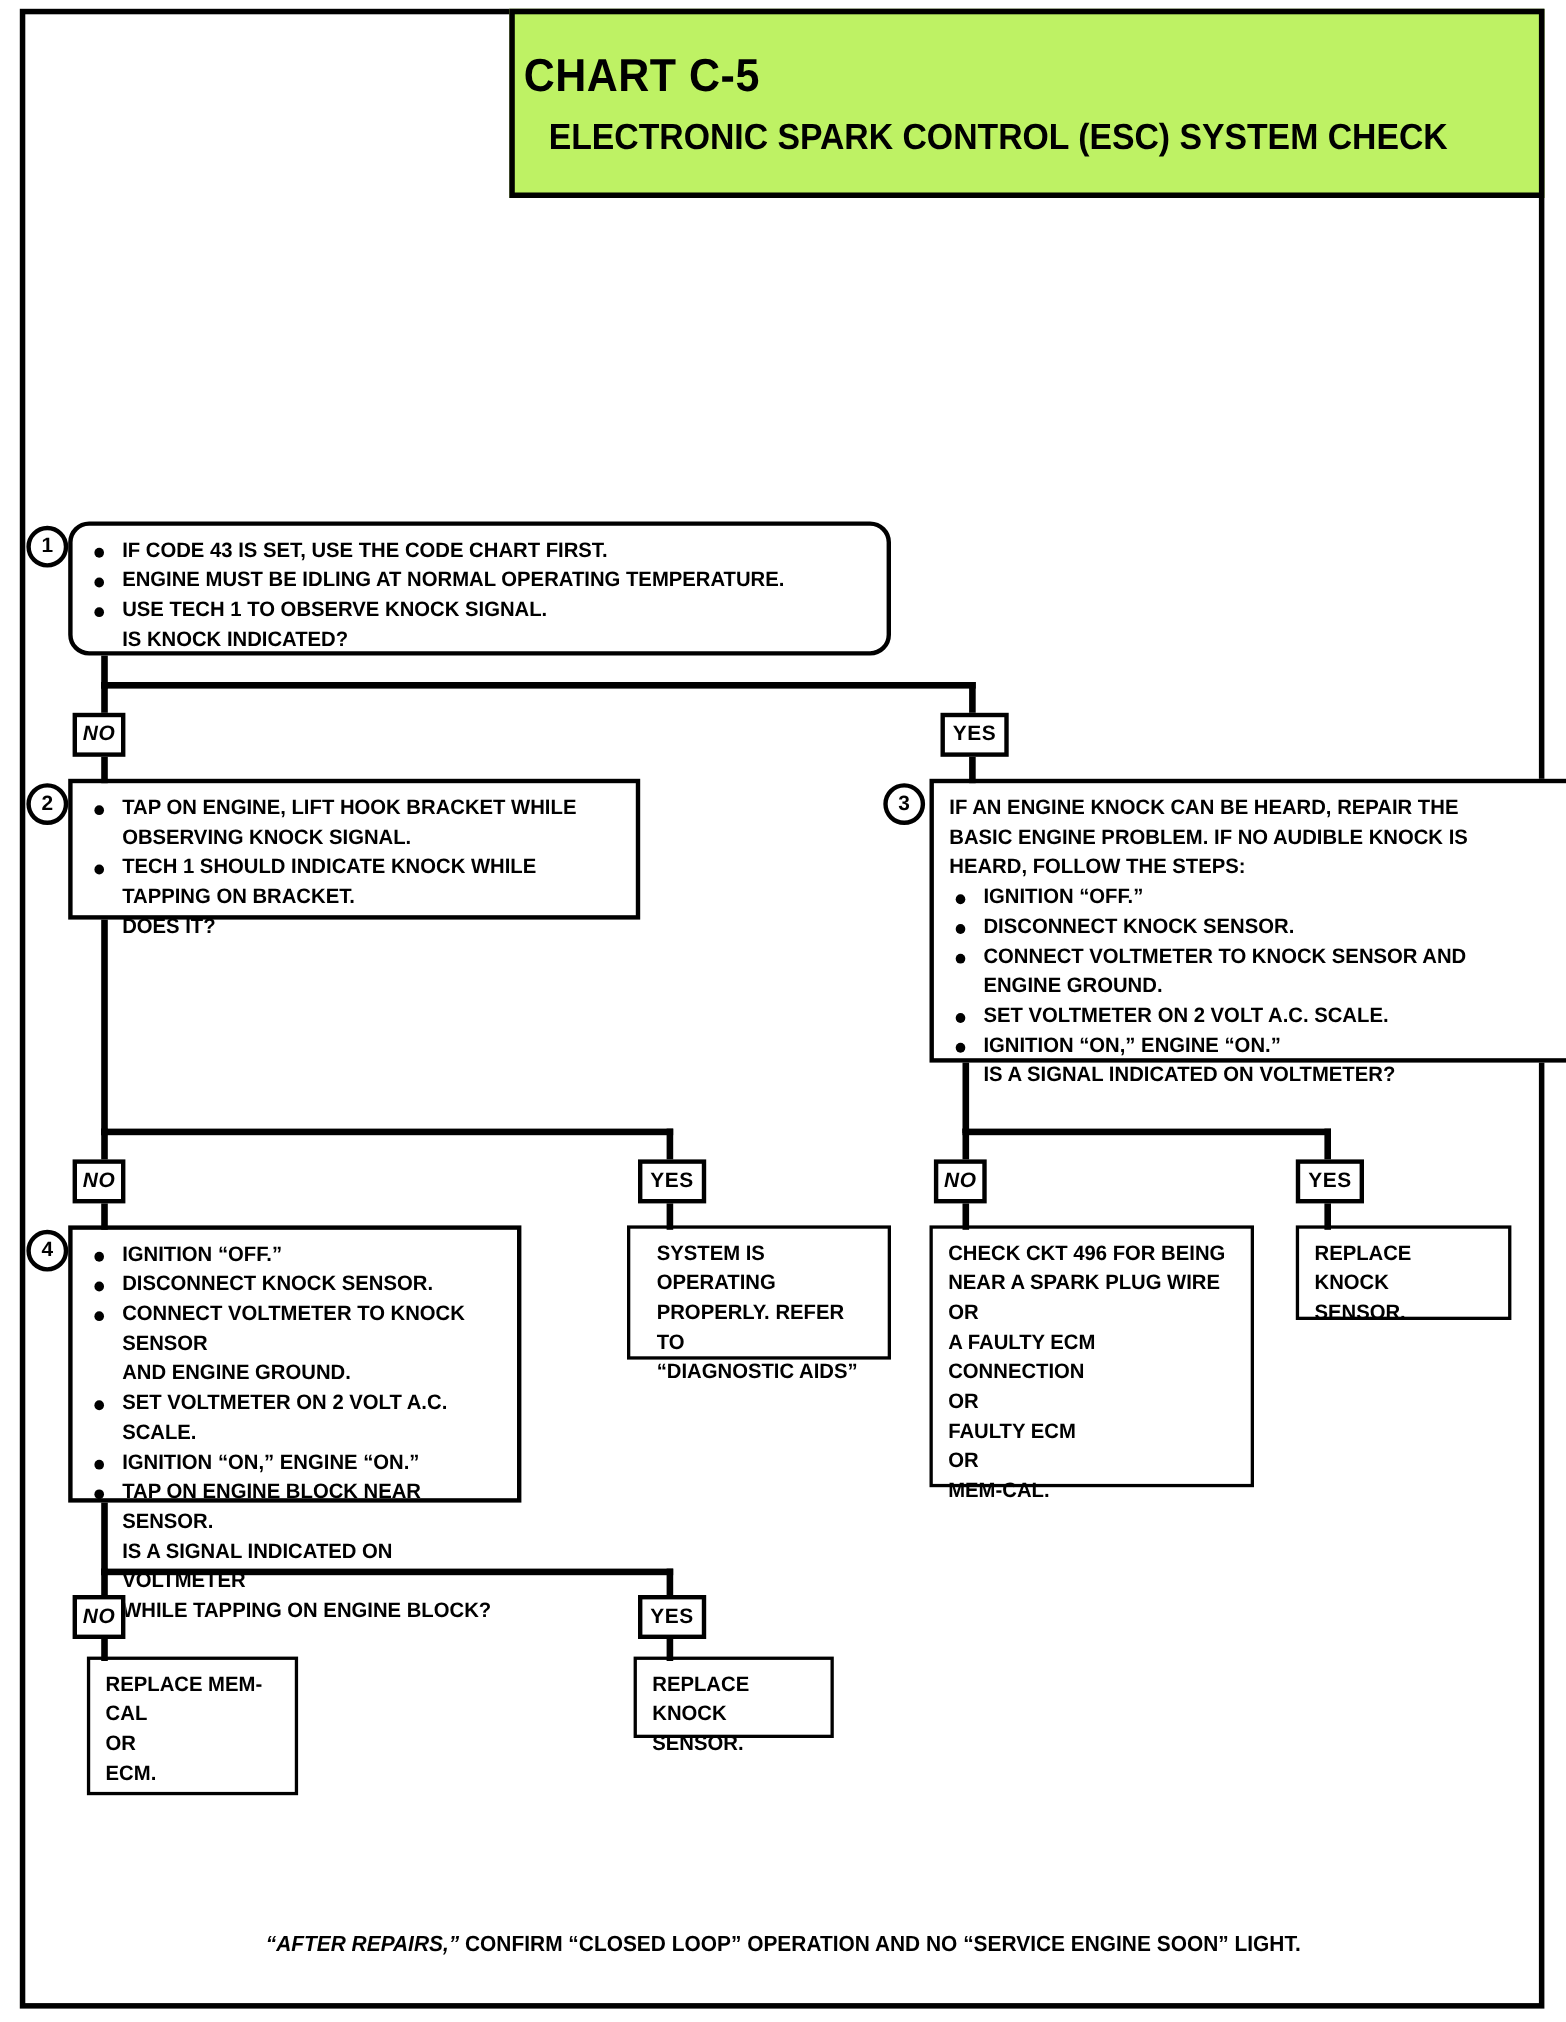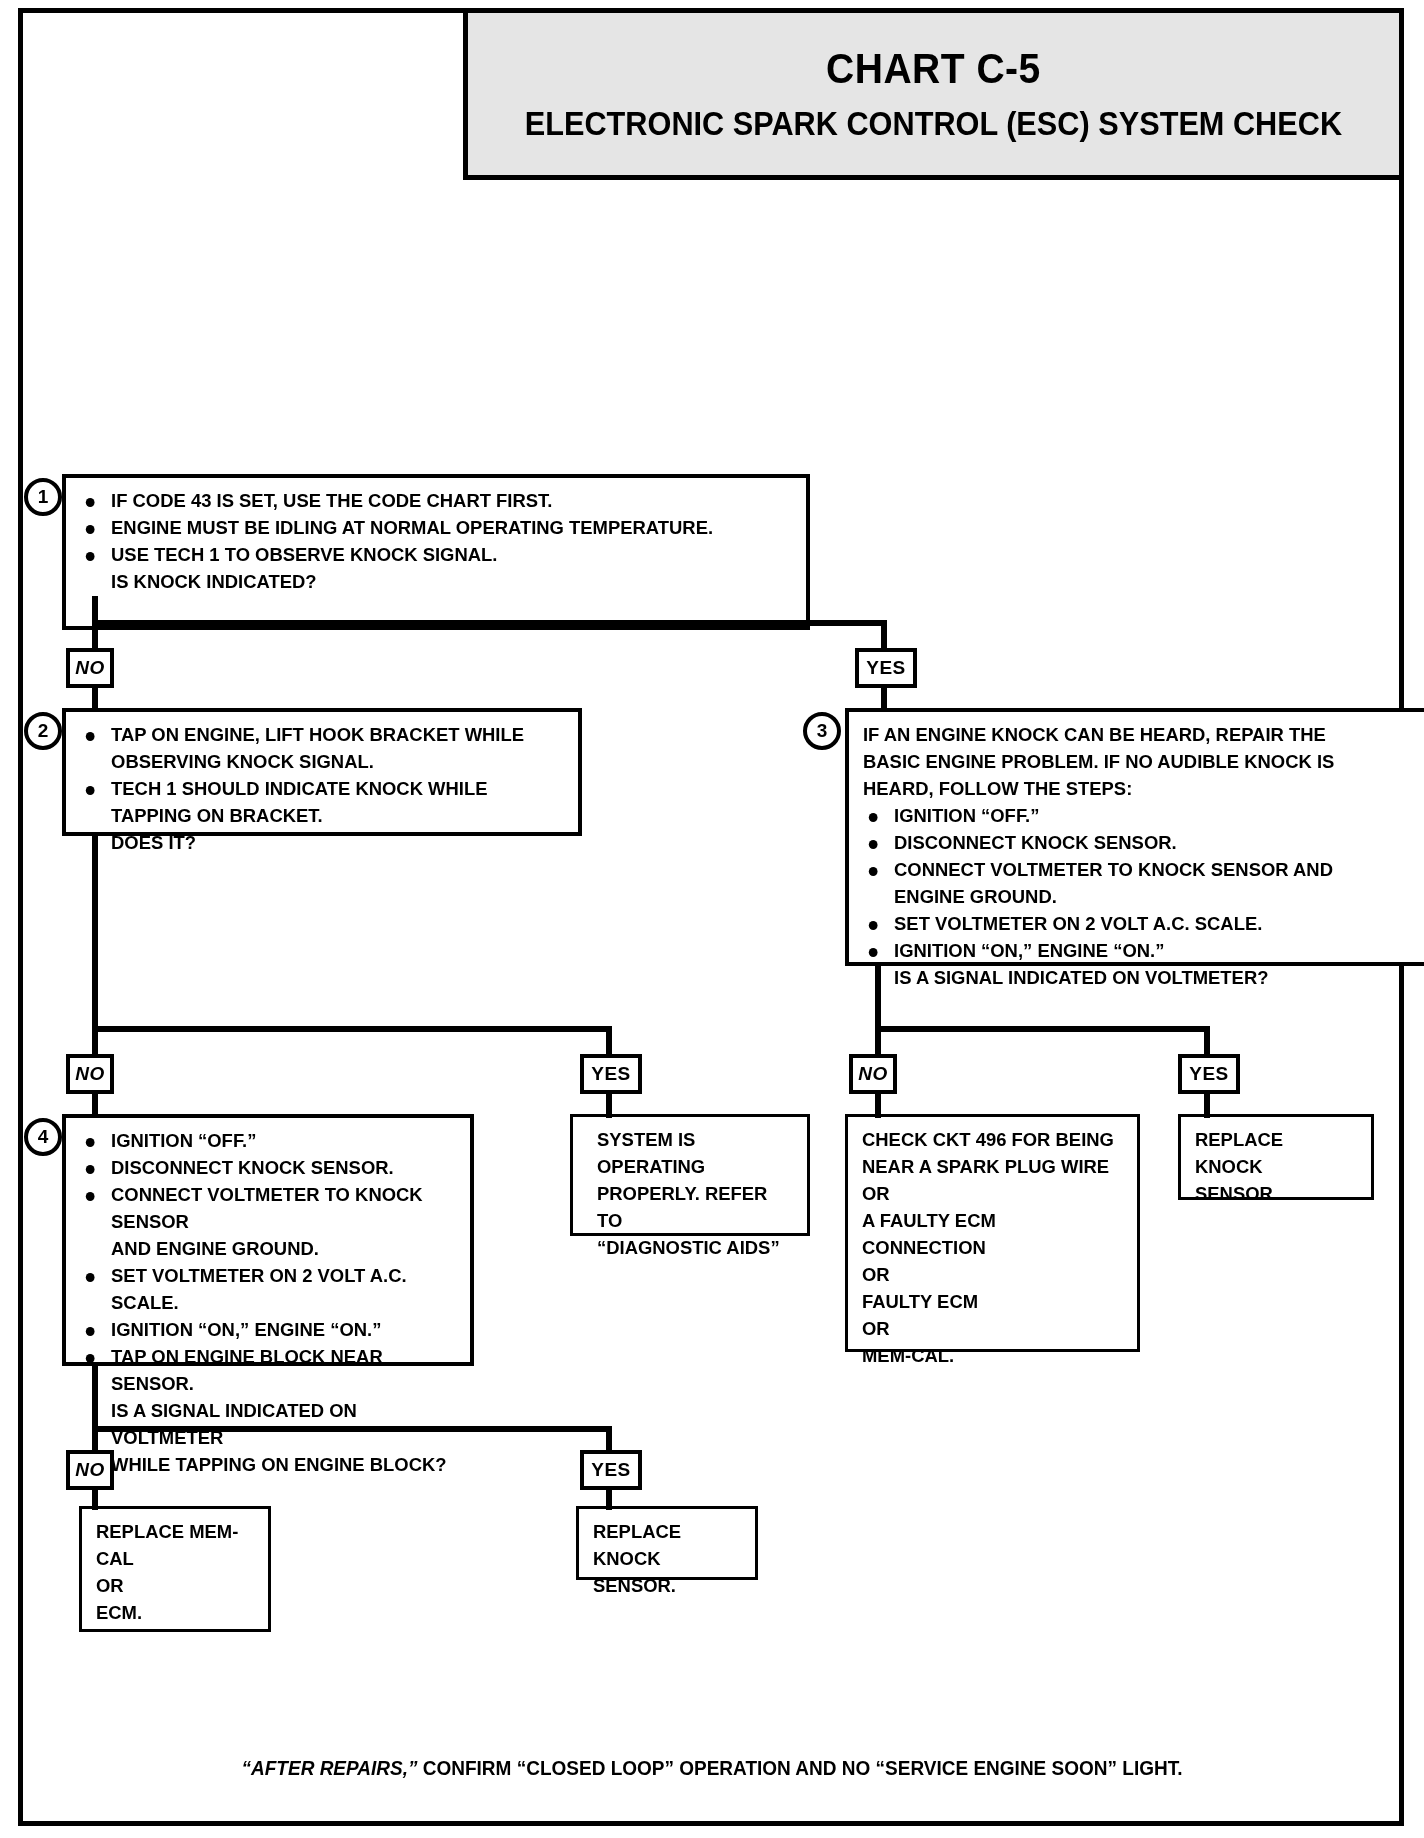--- a/index.html
+++ b/index.html
@@ -29,24 +29,24 @@
 
   
   .title-box {
     position: absolute;
     left: 463px;
     top: 8px;
     width: 941px;
     height: 172px;
     border: 5px solid #000;
     box-sizing: border-box;
-    background: #e5e5e5;
+    background: #bef264;
     display: flex;
     flex-direction: column;
-    align-items: center;
+    align-items: flex-start;
     justify-content: center;
   }
   .title-main {
     font-size: 42px;
     font-weight: 900;
     letter-spacing: 0.5px;
     color: #000;
     text-align: center;
     line-height: 1.1;
     transform: scaleX(0.93);
@@ -176,21 +176,21 @@
 <div id="page">
 
   <div class="page-frame"></div>
 
   <div class="title-box">
     <div class="title-main">CHART C-5</div>
     <div class="title-sub">ELECTRONIC SPARK CONTROL (ESC) SYSTEM CHECK</div>
   </div>
 
   <div class="step-circle" style="left:24px; top:478px;">1</div>
-  <div class="fbox" style="left:62px; top:474px; width:748px; height:156px;">
+  <div class="fbox" style="left:62px; top:474px; width:748px; height:122px;border-radius:19px;">
     <ul>
       <li>IF CODE 43 IS SET, USE THE CODE CHART FIRST.</li>
       <li>ENGINE MUST BE IDLING AT NORMAL OPERATING TEMPERATURE.</li>
       <li>USE TECH 1 TO OBSERVE KNOCK SIGNAL.</li>
       <li class="nobullet">IS KNOCK INDICATED?</li>
     </ul>
   </div>
 
   <div class="ln v" style="left:92px; top:596px; height:30px;"></div>
   <div class="ln h" style="left:92px; top:620px; width:795px;"></div>

